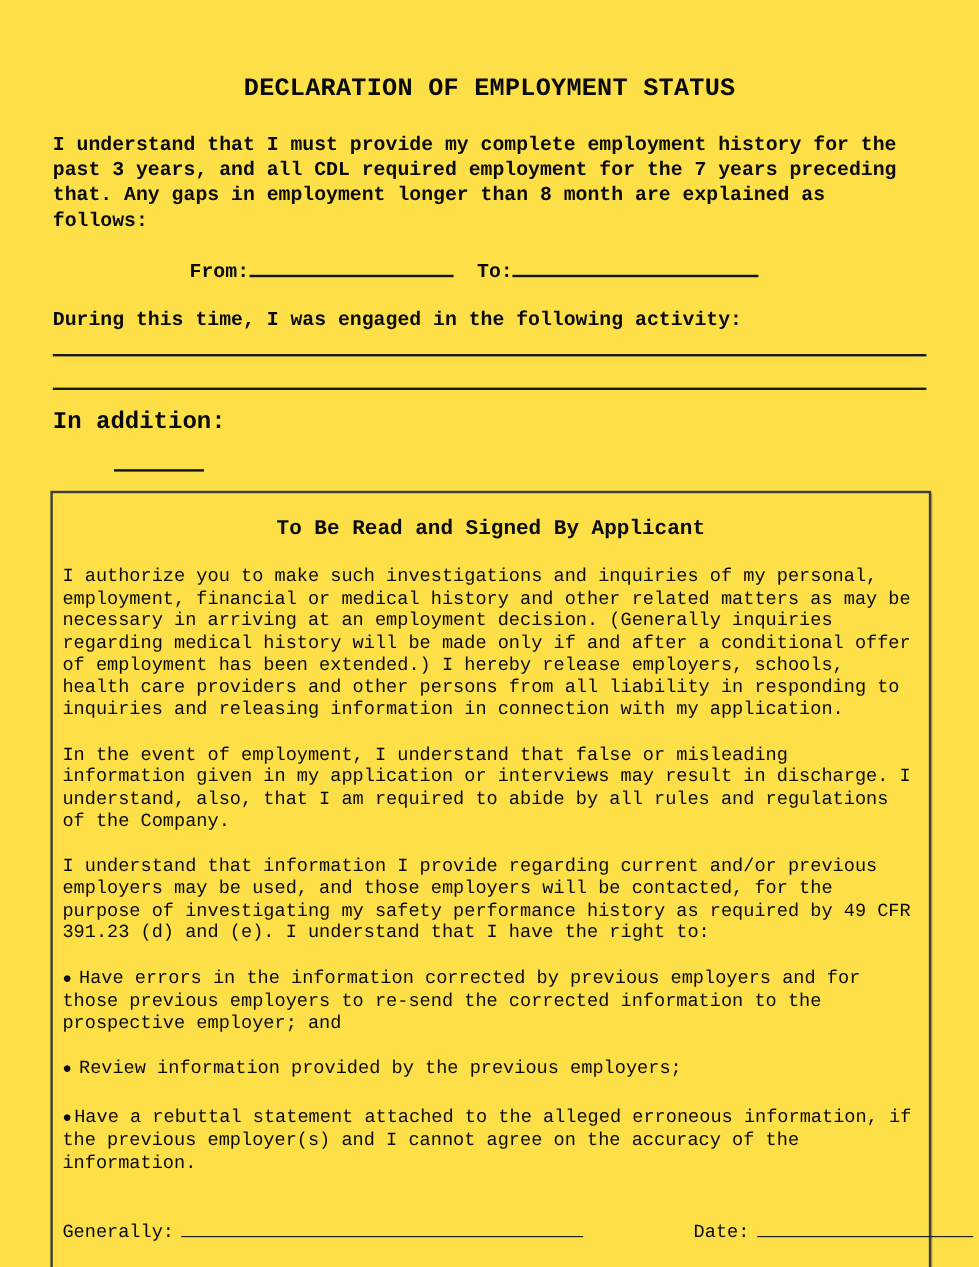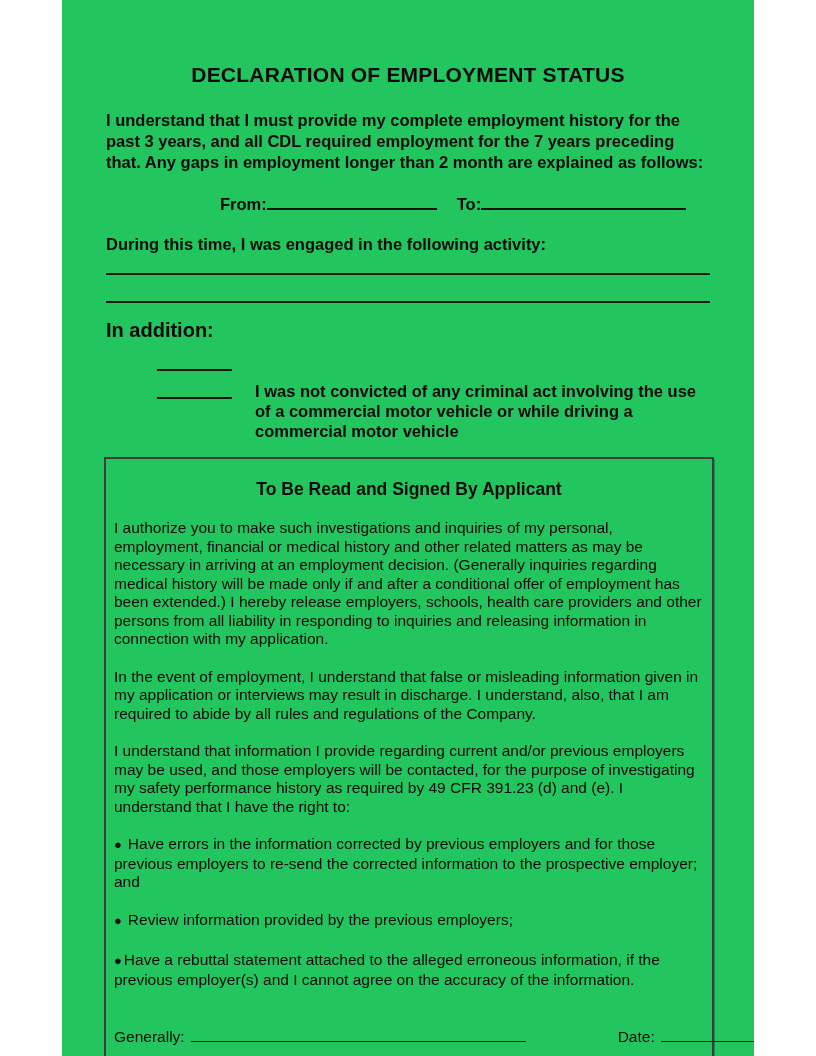--- a/index.html
+++ b/index.html
@@ -1,24 +1,24 @@
 <!DOCTYPE html>
 <html><head>
 <meta charset="utf-8">
 <style>
   html, body { margin: 0; padding: 0; background: #ffffff; }
   .page {
     position: relative;
-    width: 692px;
+    width: 816px;
     height: 1056px;
     margin: 0 auto;
-    background: #22c55e;
+    background: #fde047;
     box-sizing: border-box;
     padding: 62px 44px 0 44px;
-    font-family: Liberation Sans, sans-serif;
+    font-family: Liberation Mono, monospace;
     color: #0a0a0a;
     overflow: hidden;
   }
   .title {
     margin: 0;
     text-align: center;
     font-size: 21px;
     font-weight: bold;
     letter-spacing: 0.2px;
     line-height: 26px;
@@ -124,41 +124,37 @@
   .date-label { margin-left: 92px; }
   .date-line { width: 180px; border-bottom: 1.5px solid #222; margin-left: 6px; }
 </style>
 </head>
 <body>
 
 <div class="page">
 
   <h1 class="title">DECLARATION OF EMPLOYMENT STATUS</h1>
 
-  <p class="intro">I understand that I must provide my complete employment history for the past 3 years, and all CDL required employment for the 7 years preceding that.  Any gaps in employment longer than 2 month are explained as follows:</p>
+  <p class="intro">I understand that I must provide my complete employment history for the past 3 years, and all CDL required employment for the 7 years preceding that.  Any gaps in employment longer than 8 month are explained as follows:</p>
 
   <div class="fromto">
     <span>From:</span><span class="uline from-line"></span><span class="to-label">To:</span><span class="uline to-line"></span>
   </div>
 
   <p class="prompt">During this time, I was engaged in the following activity:</p>
 
   <div class="writeline first"></div>
   <div class="writeline"></div>
 
   <p class="inadd">In addition:</p>
 
   <div class="stmt">
     <span class="blank"></span>
   </div>
 
-  <div class="stmt">
-    <span class="blank"></span>
-    <span class="stmt-text">I was not convicted of any criminal act involving the use of a commercial motor vehicle or while driving a commercial motor vehicle</span>
-  </div>
 
   <div class="box">
     <h2 class="box-heading">To Be Read and Signed By Applicant</h2>
 
     <p class="body first">I authorize you to make such investigations and inquiries of my personal, employment, financial or medical history and other related matters as may be necessary in arriving at an employment decision.  (Generally inquiries regarding medical history will be made only if and after a conditional offer of employment has been extended.)  I hereby release employers, schools, health care providers and other persons from all liability in responding to inquiries and releasing information in connection with my application.</p>
     <p class="body">In the event of employment, I understand that false or misleading information given in my application or interviews may result in discharge.  I understand, also, that I am required to abide by all rules and regulations of the Company.</p>
     <p class="body">I understand that information I provide regarding current and/or previous employers may be used, and those employers will be contacted, for the purpose of investigating my safety performance history as required by 49 CFR 391.23 (d) and (e).  I understand that I have the right to:</p>
 
     <p class="bullet">
       <span class="marker">●</span><span>Have errors in the information corrected by previous employers and for those previous employers to re-send the corrected information to the prospective employer; and</span>

